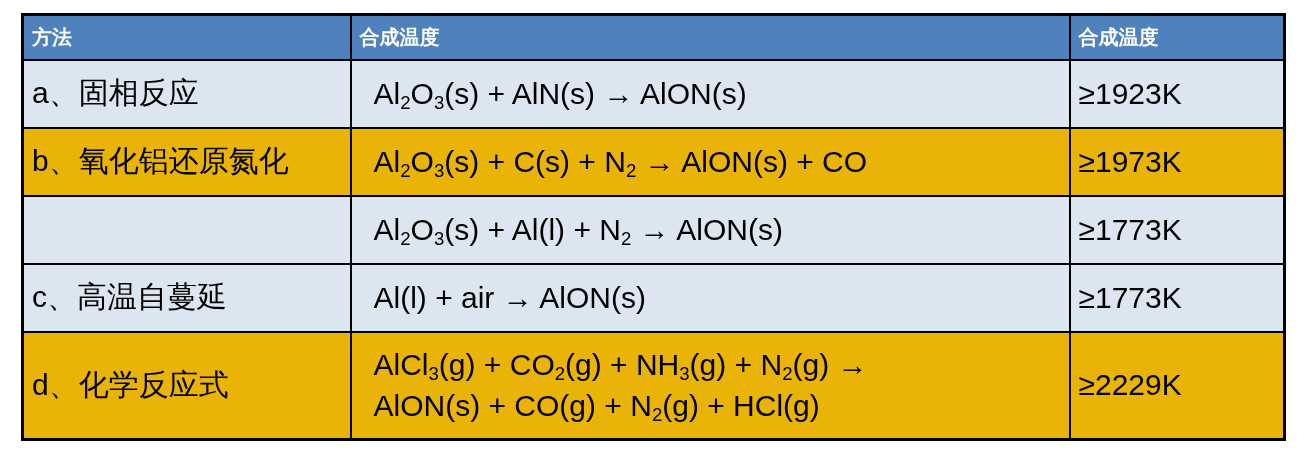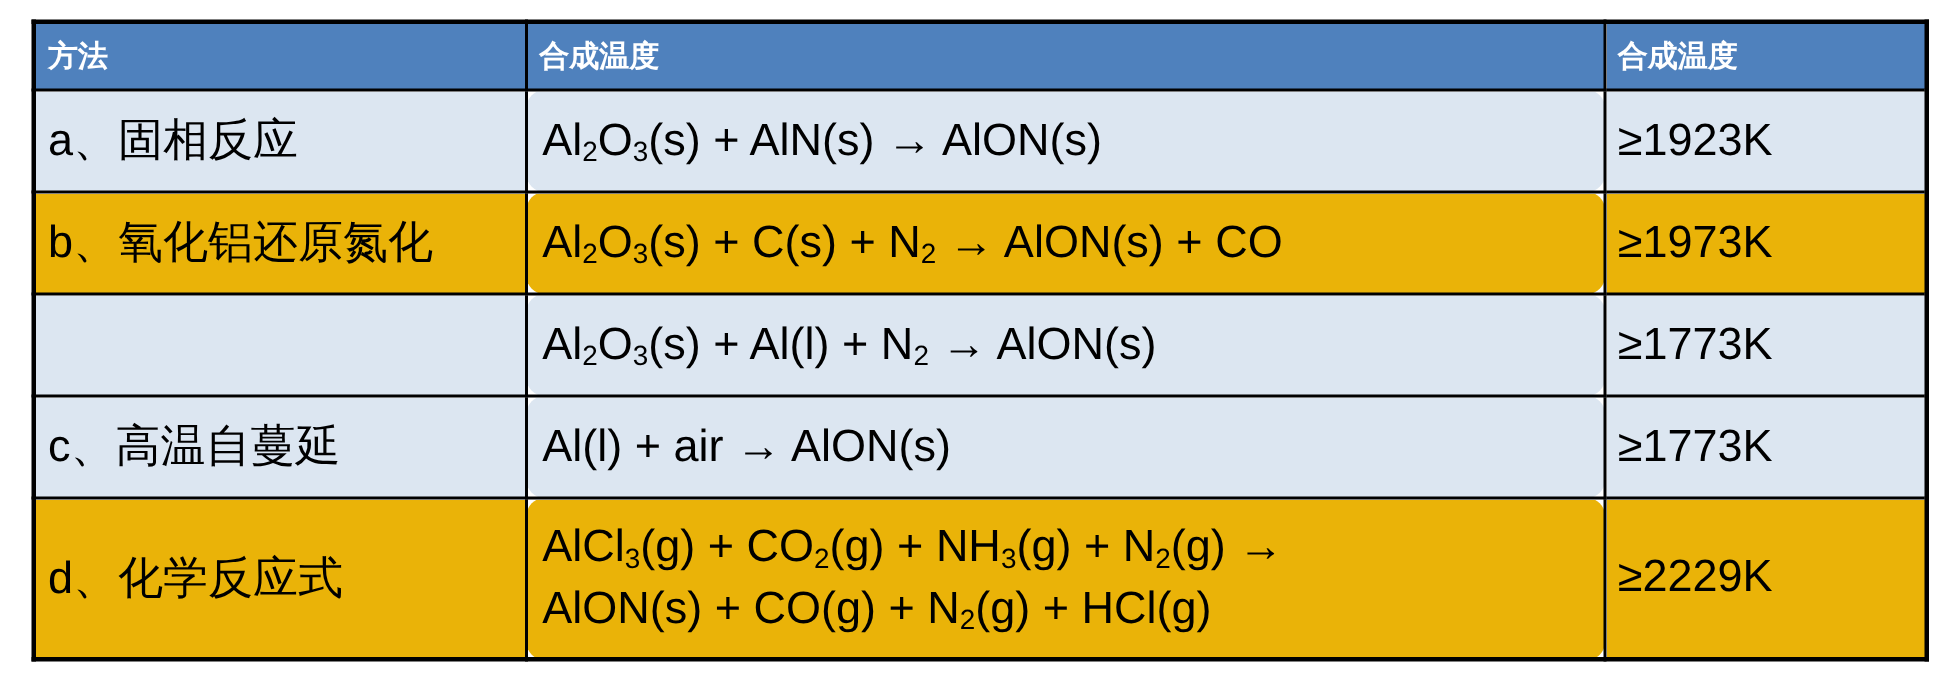--- a/index.html
+++ b/index.html
@@ -39,21 +39,21 @@
     font-size: 20px;
   }
   tbody tr { height: 68px; }
   tbody tr.tall { height: 108px; }
   tbody td {
     background: #eab308;
     color: var(--body-text, #000000);
     font-size: 30px;
   }
   tbody tr.shaded td { background: var(--shaded-bg, #dce6f1); }
-  td.equation { padding-left: 10px; line-height: 1.38; border-radius: 12px; }
+  td.equation { padding-left: 22px; line-height: 1.38; }
   td.equation sub {
     font-size: 62%;
     line-height: 0;
     vertical-align: -0.25em;
   }
   td.temp { padding-left: 8px; }
 </style>
 </head>
 <body>
 

